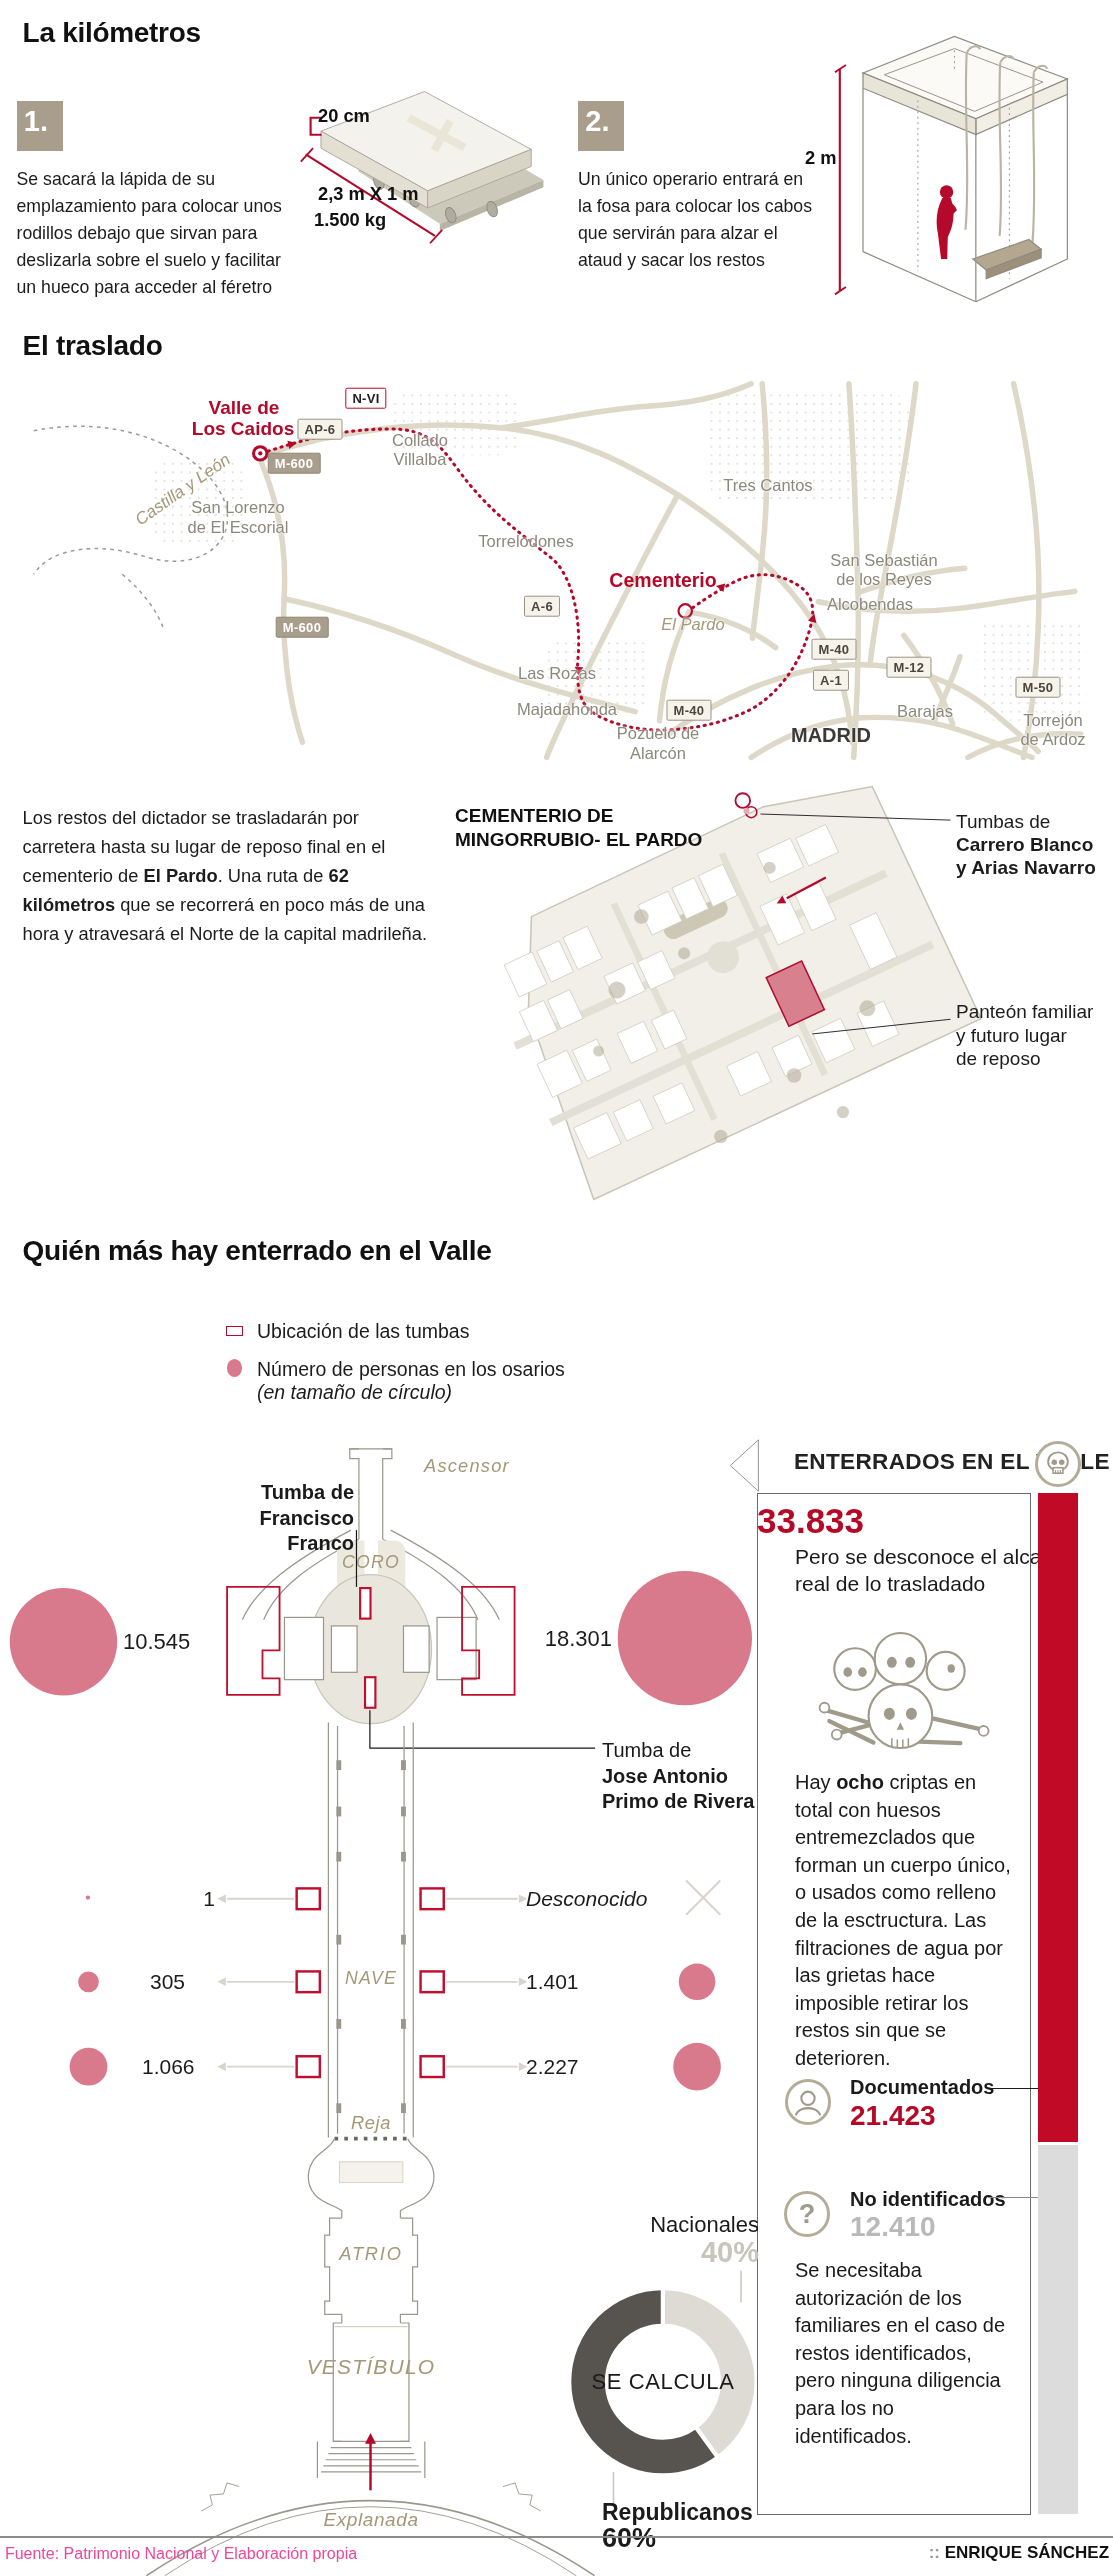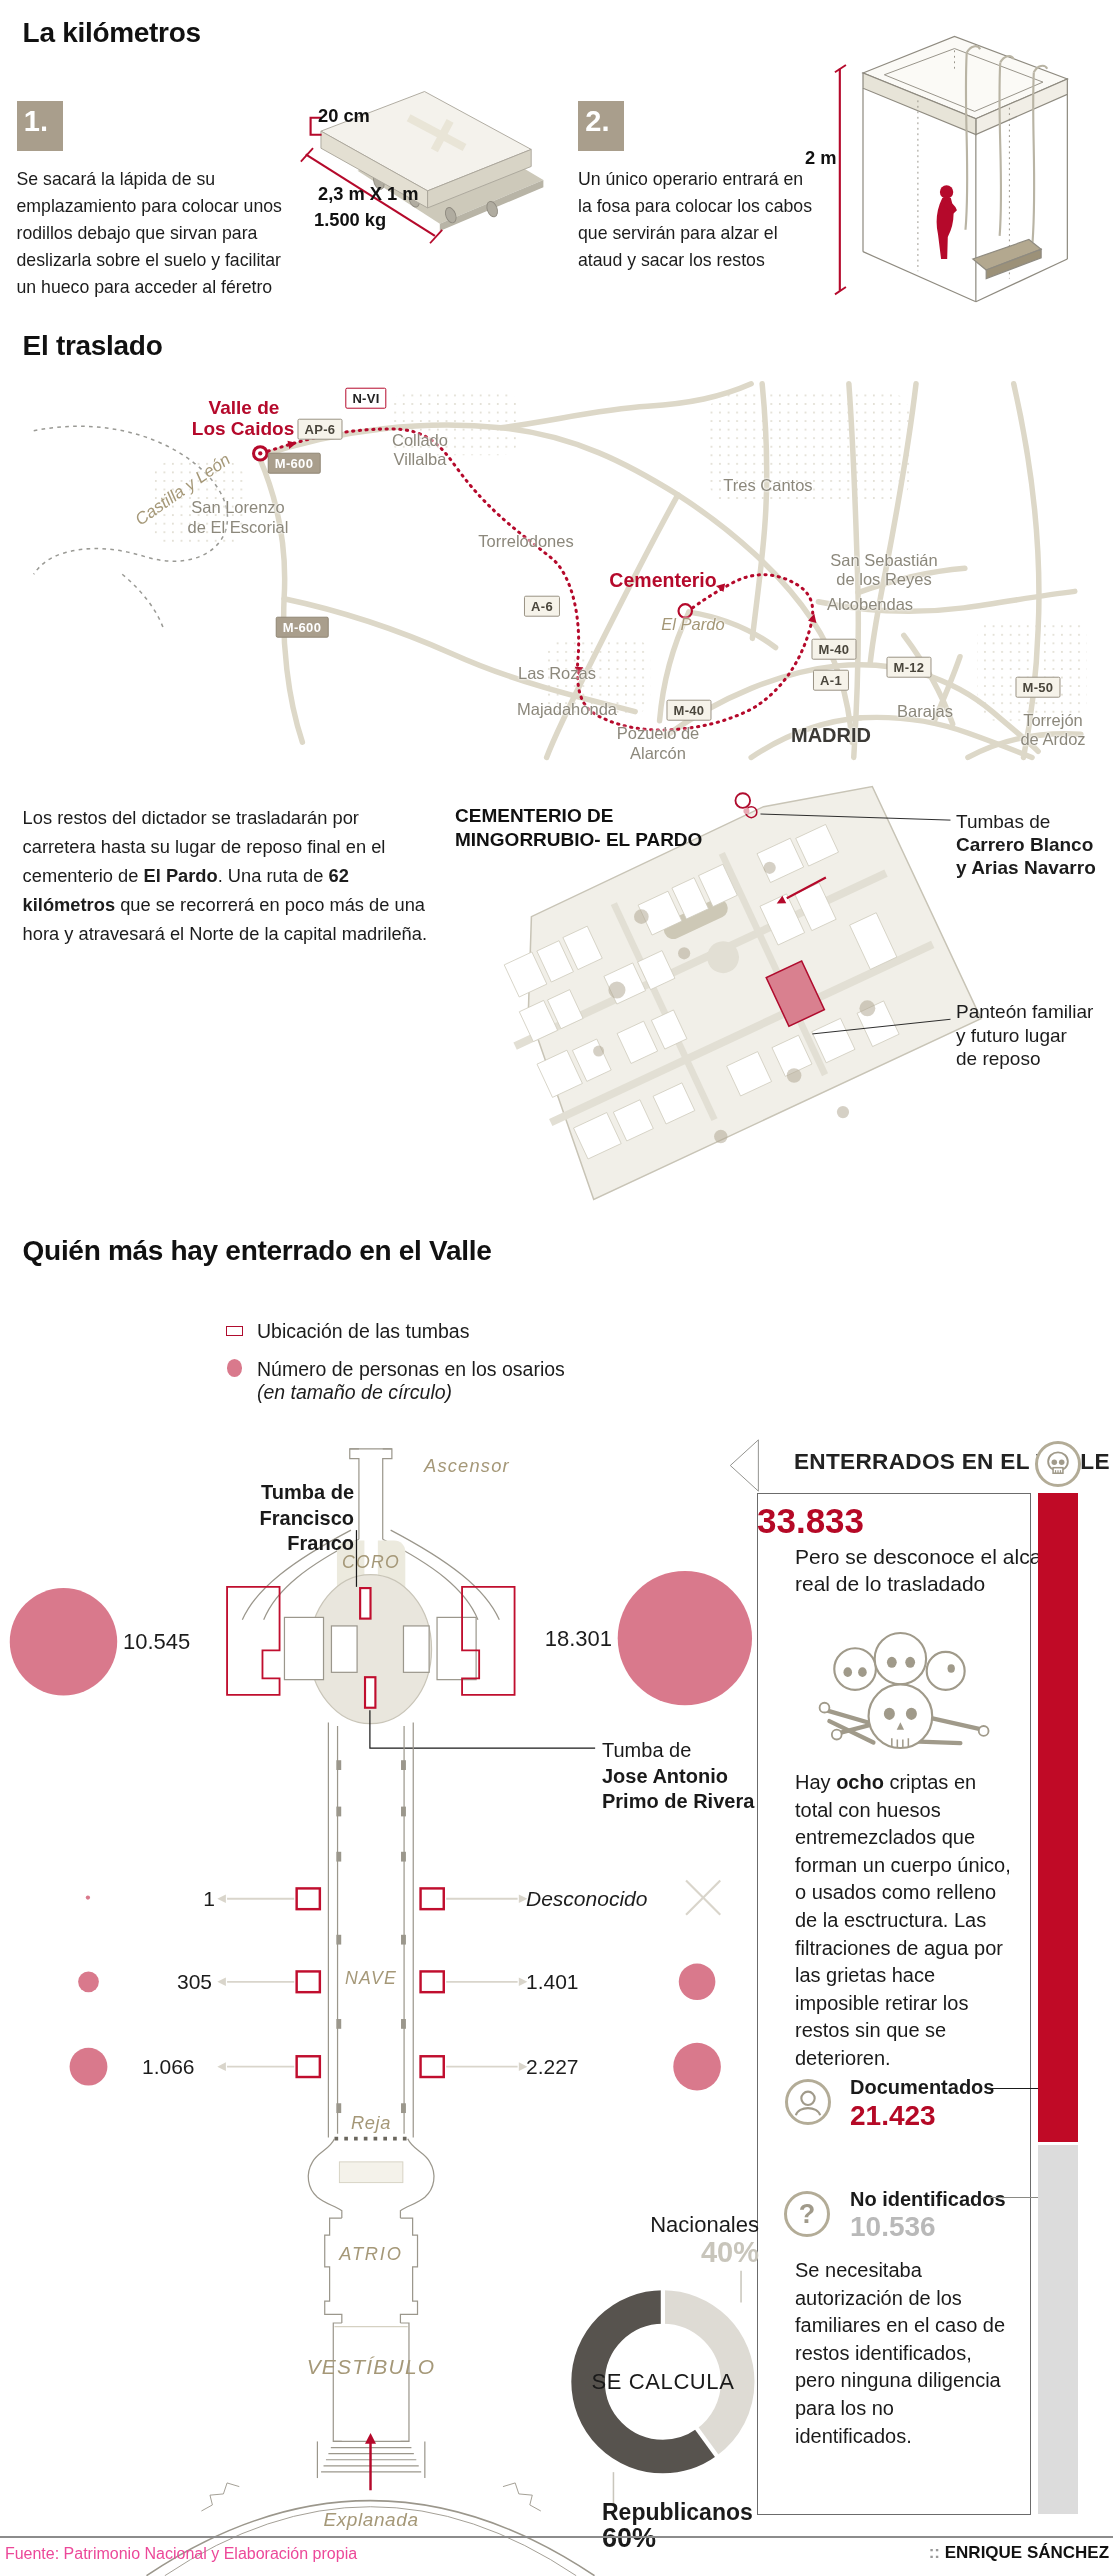--- a/index.html
+++ b/index.html
@@ -413,21 +413,21 @@
 <div class="abs" style="left:602px;top:1738px;font-size:20px;line-height:1.28">
   <span>Tumba de</span><br>
   <span class="b">Jose Antonio</span><br>
   <span class="b">Primo de Rivera</span>
 </div>
 
 <div class="abs num" style="left:123px;top:1629px;font-size:22px">10.545</div>
 <div class="abs num" style="left:525px;top:1626px;width:87px;text-align:right;font-size:22px">18.301</div>
 <div class="abs num" style="left:142px;top:1887px;width:73px;text-align:right">1</div>
 <div class="abs num" style="left:526px;top:1887px;font-style:italic">Desconocido</div>
-<div class="abs num" style="left:158px;top:1970px;width:73px;text-align:center">305</div>
+<div class="abs num" style="left:150px;top:1970px;width:73px;text-align:left">305</div>
 <div class="abs num" style="left:526px;top:1970px">1.401</div>
 <div class="abs num" style="left:142px;top:2055px;width:73px;">1.066</div>
 <div class="abs num" style="left:526px;top:2055px">2.227</div>
 
 <div class="abs ph" style="left:794px;top:1449px">ENTERRADOS EN EL VALLE</div>
 <div class="abs icon-circle" style="left:1035px;top:1441px;width:46px;height:46px">
   <svg width="32" height="32" viewBox="0 0 52 52">
     <ellipse cx="26" cy="22" rx="16" ry="15" fill="#fff" stroke="#a09a8a" stroke-width="3"></ellipse>
     <rect x="18" y="32" width="16" height="9" fill="#fff" stroke="#a09a8a" stroke-width="2.5"></rect>
     <circle cx="20" cy="23" r="4.5" fill="#a09a8a"></circle>
@@ -498,21 +498,21 @@
     <circle cx="28" cy="22" r="11" fill="none" stroke="#a09a8a" stroke-width="3.5"></circle>
     <path d="M 8,50 C 12,34 44,34 48,50" fill="none" stroke="#a09a8a" stroke-width="3.5"></path>
   </svg>
 </div>
 <div class="abs b" style="left:850px;top:2076px;font-size:20px">Documentados</div>
 <div class="abs b" style="left:850px;top:2100px;font-size:28px;color:#b50926">21.423</div>
 <div class="conn" style="left:988px;top:2088px;width:50px;background:#1a1a1a"></div>
 
 <div class="abs icon-circle" style="left:784px;top:2191px;width:46px;height:46px;color:#a09a8a;font-size:27px;font-weight:bold">?</div>
 <div class="abs b" style="left:850px;top:2188px;font-size:20px">No identificados</div>
-<div class="abs b" style="left:850px;top:2211px;font-size:28px;color:#b9b9b9">10.536</div>
+<div class="abs b" style="left:850px;top:2211px;font-size:28px;color:#b9b9b9">12.410</div>
 <div class="conn" style="left:988px;top:2197px;width:50px;background:#8a8a85"></div>
 
 <div class="abs" style="left:795px;top:2257px;width:215px;font-size:20px;line-height:1.38">Se necesitaba autorización de los familiares en el caso de restos identificados, pero ninguna diligencia para los no identificados.</div>
 
 <div class="bar" style="top:1493px;height:649px;background:#c00a26"></div>
 <div class="bar" style="top:2145px;height:369px;background:#dcdcdc"></div>
 
 <svg class="abs" style="left:553px;top:2223px" width="232" height="342" viewBox="0 0 380 560">
   <g transform="rotate(-90 180 260)">
     <circle cx="180" cy="260" r="122.5" fill="none" stroke="#dedbd4" stroke-width="55" stroke-dasharray="307.9 461.8"></circle>

